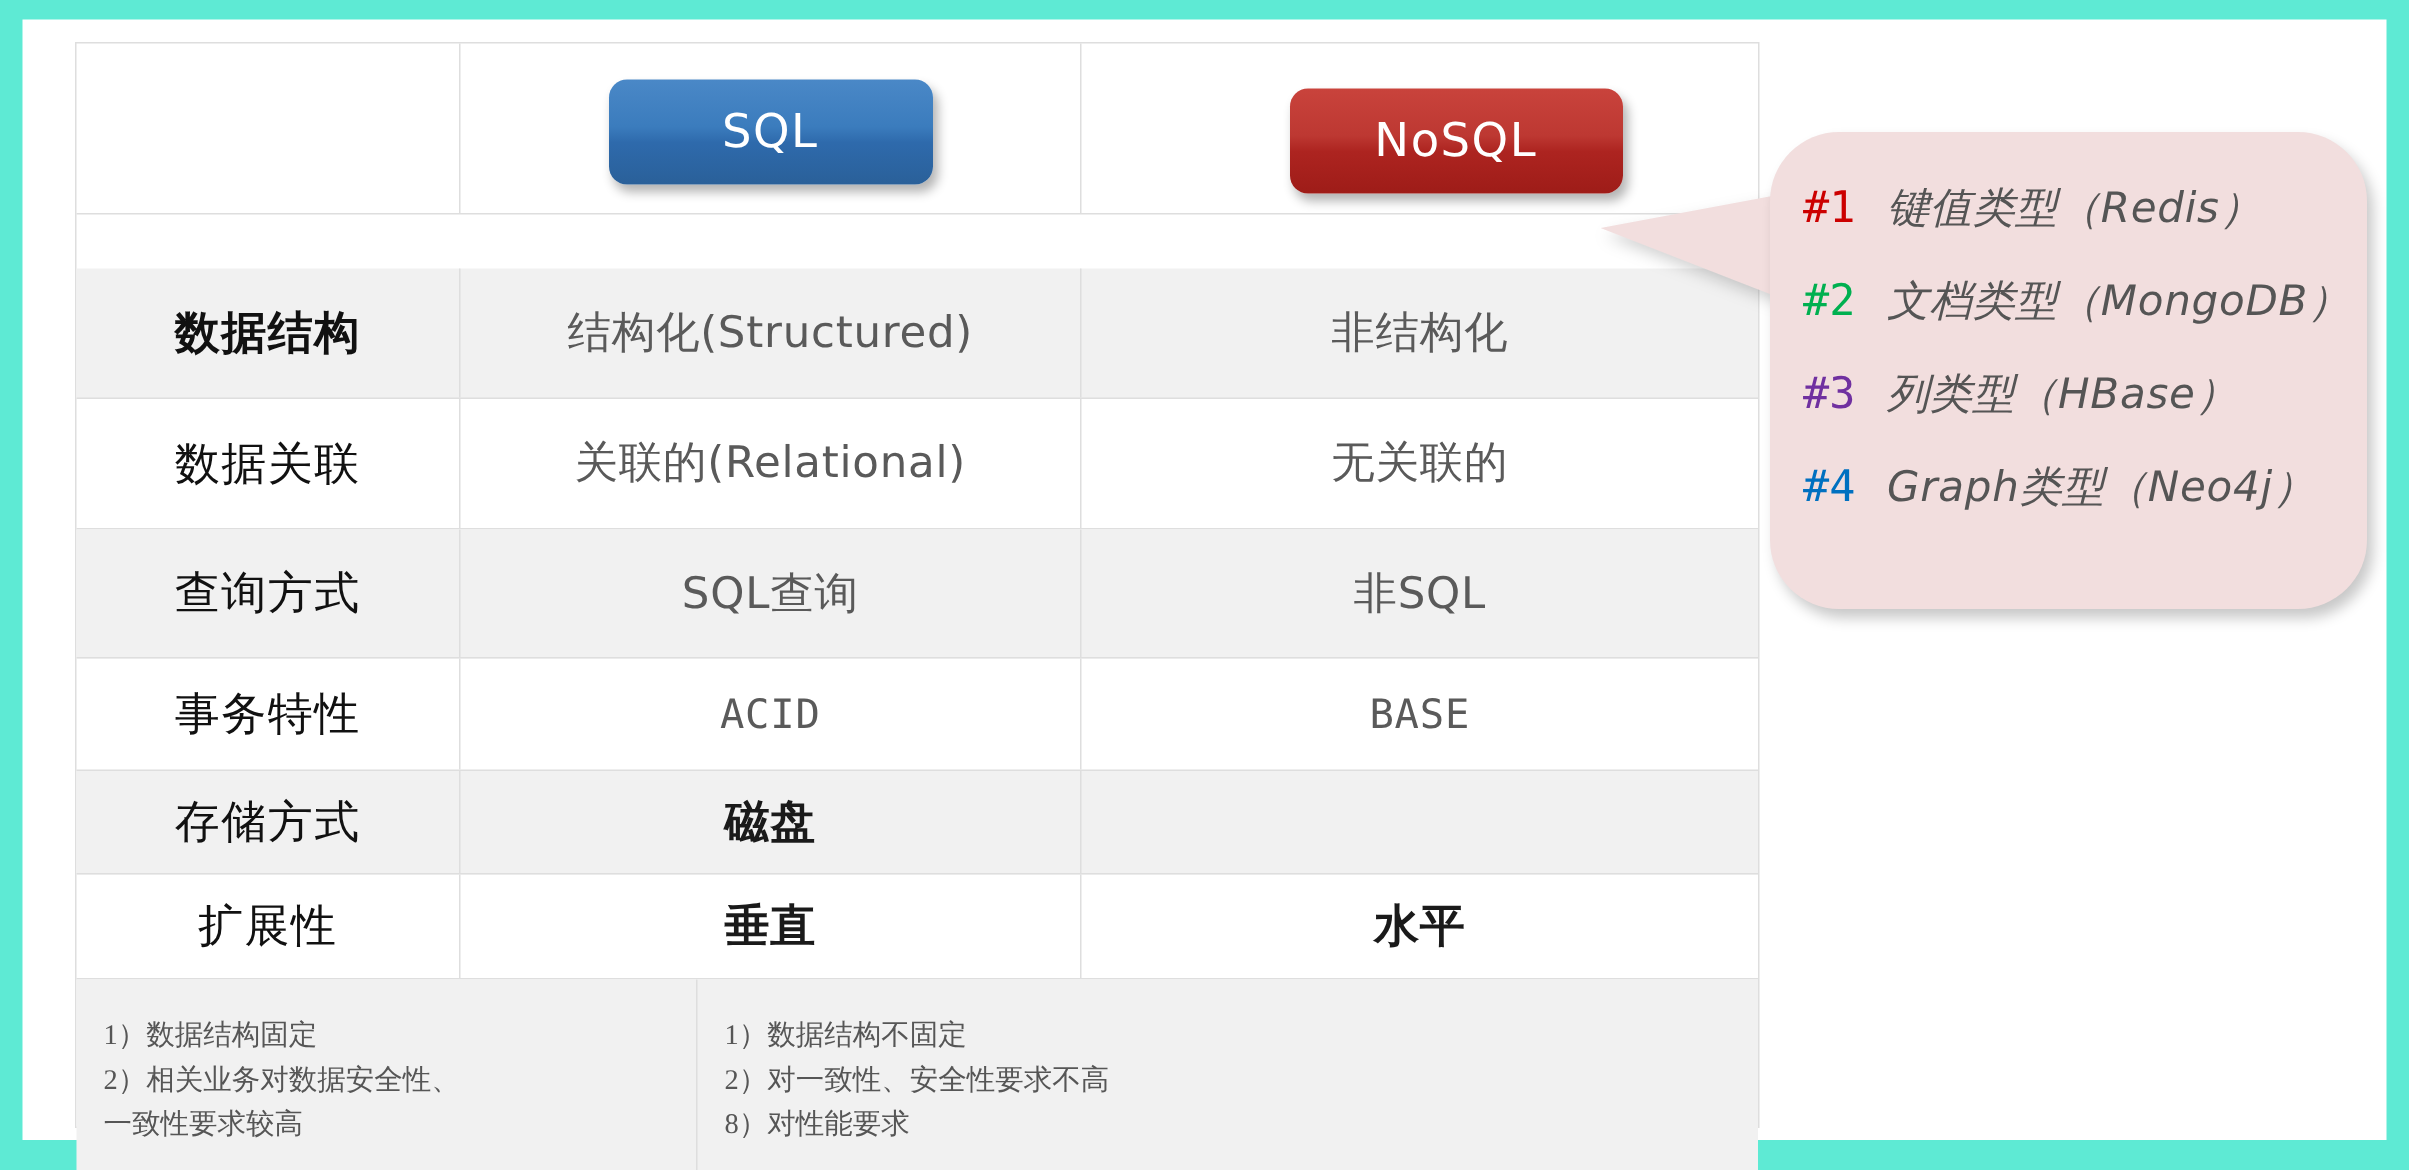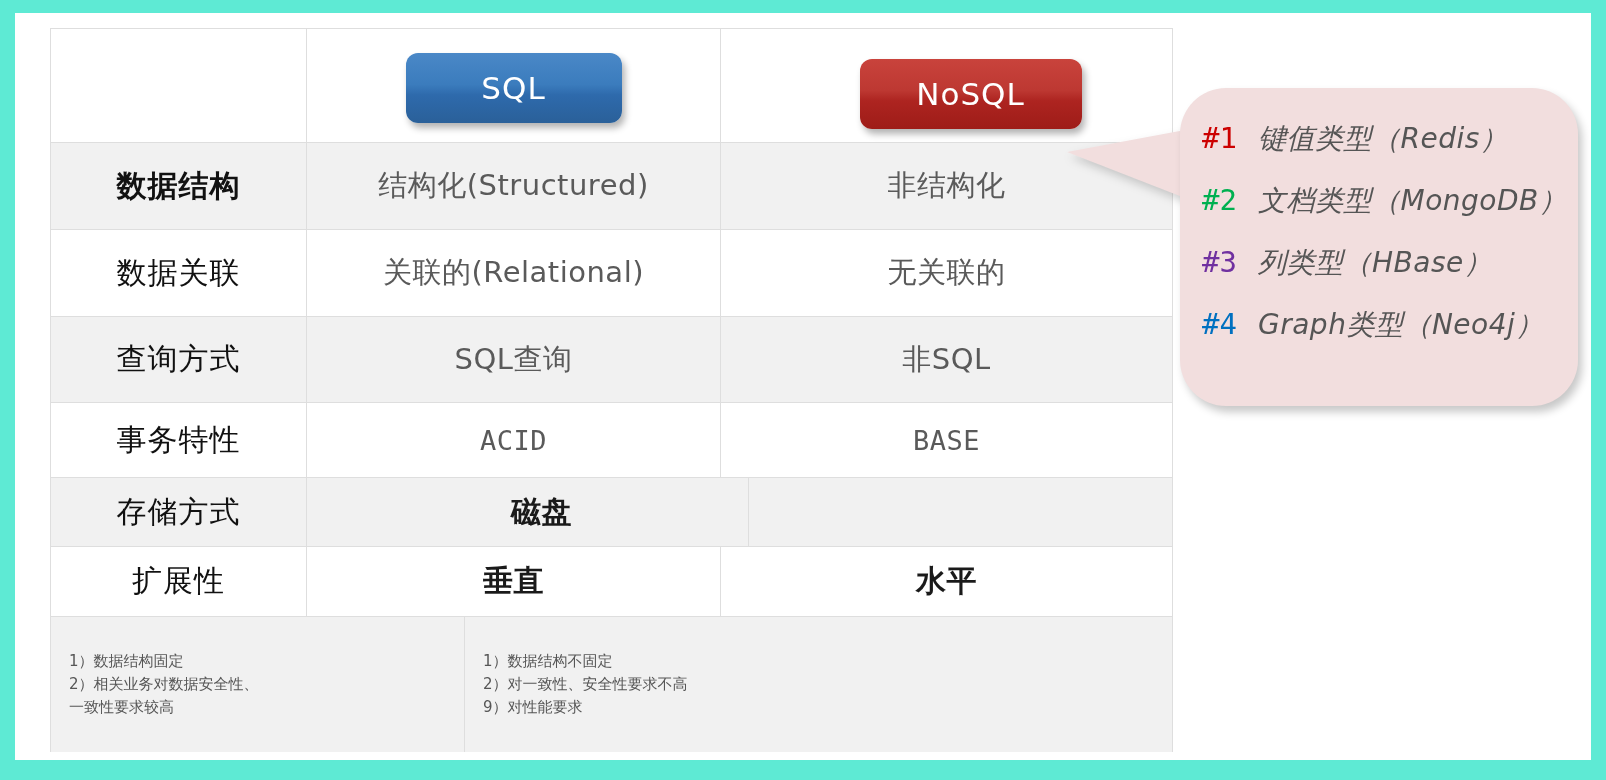--- a/index.html
+++ b/index.html
@@ -71,35 +71,36 @@
     font-size: 29px;
     color: #5a5a5a;
     letter-spacing: 0.5px;
   }
   .val.dark { color: #1a1a1a; font-size: 30px; font-weight: bold; }
   .val.mono { font-family: "DejaVu Sans Mono", "Liberation Mono", monospace; font-size: 27px; }
 
   .multiline {
     display: block;
     text-align: left;
-    font-size: 15px;
+    font-size: 19px;
     line-height: 1.55;
     color: #565656;
     white-space: pre-line;
     padding-left: 18px;
+    font-family: Liberation Serif, serif;
   }
   .cell.ml { align-items: center; justify-content: flex-start; }
 
   
   .h-head { height: 114px; }
-  .h-a    { height: 87px; }
+  .h-a    { height: 87px; margin-top: 36px; }
   .h-b    { height: 87px; }
   .h-c    { height: 86px; justify-content: center; }
   .h-d    { height: 75px; }
-  .h-e    { height: 69px; gap: 28px; }
+  .h-e    { height: 69px; }
   .h-f    { height: 70px; }
   .h-g    { height: 135px; }
 
   
   .pill {
     width: 216px;
     height: 70px;
     border-radius: 12px;
     display: flex;
     align-items: center;
@@ -299,21 +300,21 @@
           <div class="cell ml">
               <span class="multiline">1）数据结构固定
 2）相关业务对数据安全性、
 一致性要求较高</span>
             </div>
         </div>
         <div class="c2">
           <div class="cell ml">
               <span class="multiline">1）数据结构不固定
 2）对一致性、安全性要求不高
-9）对性能要求</span>
+8）对性能要求</span>
             </div>
         </div>
       </div>
 
     </div>
 
     <div id="callout-tail"></div>
     <div id="callout">
       <div class="co-item">
         <span class="co-num" style="color: rgb(204, 0, 0);">#1</span>

